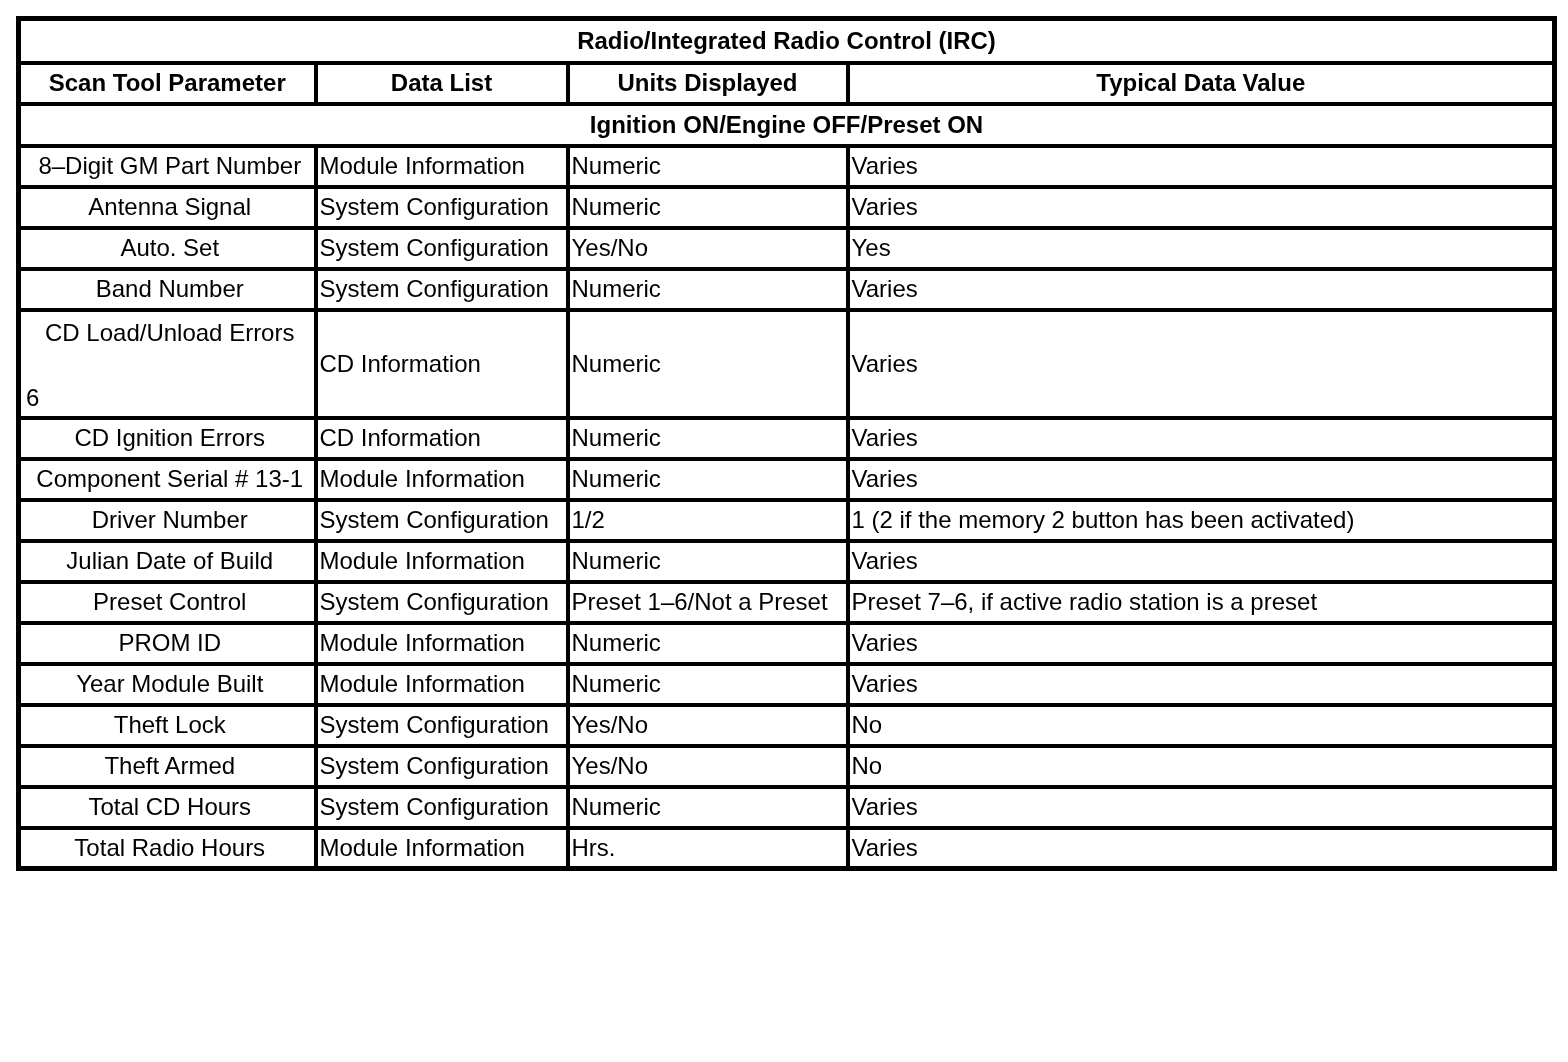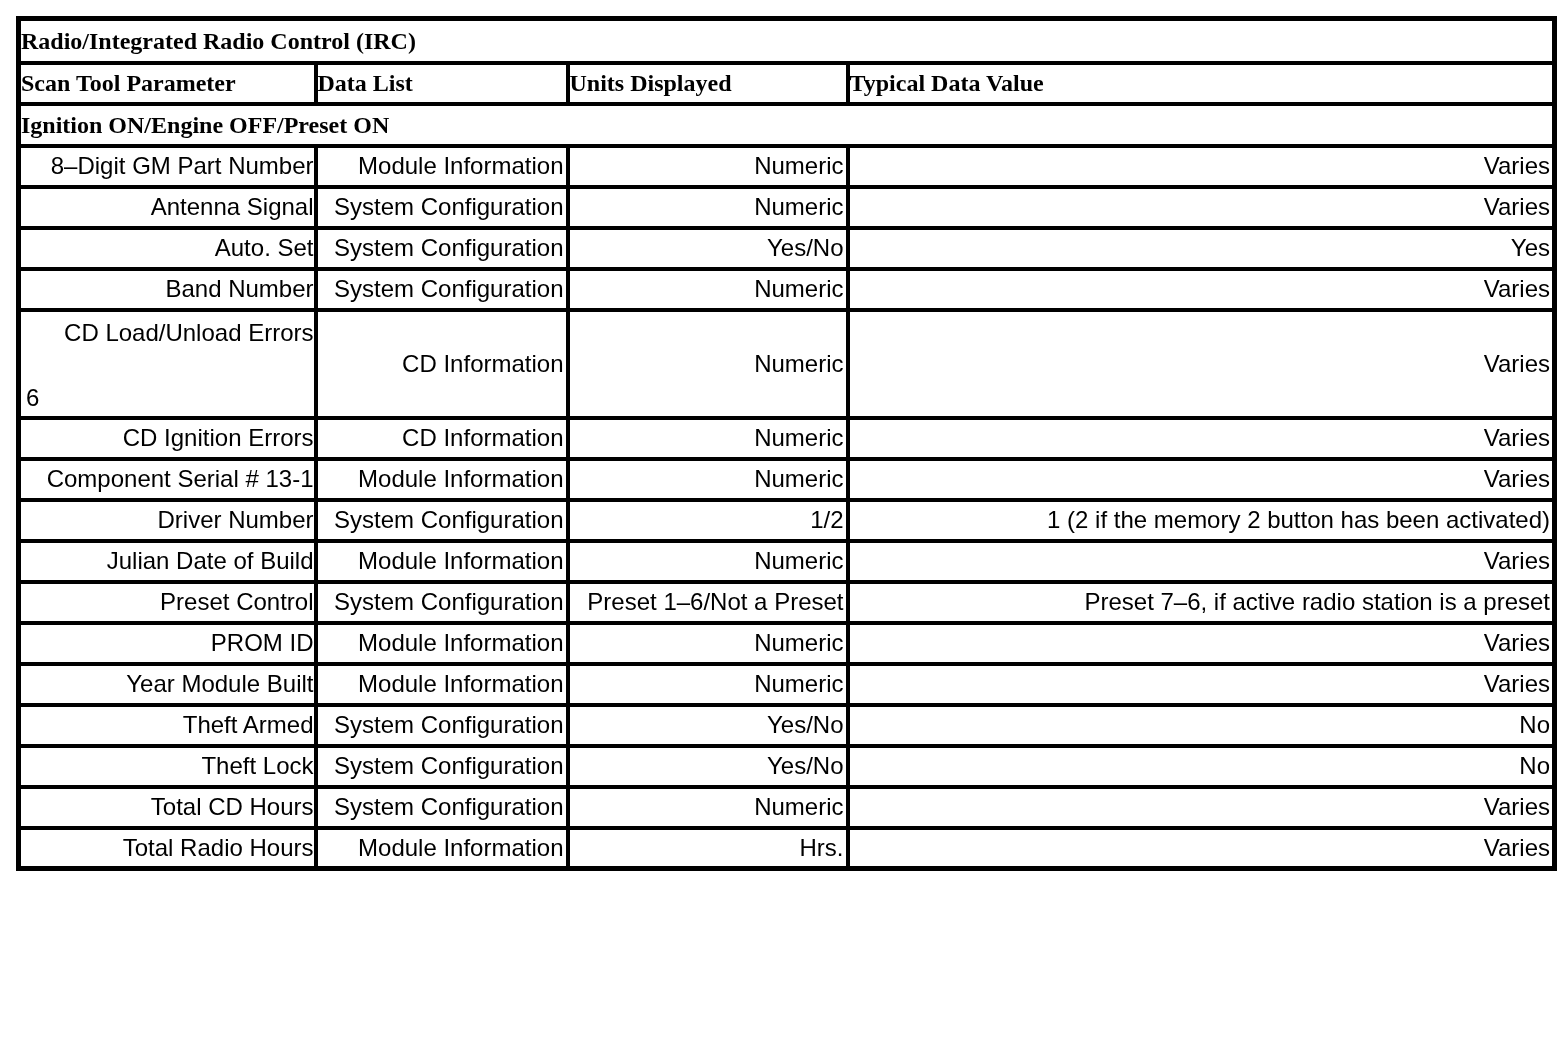--- a/index.html
+++ b/index.html
@@ -26,42 +26,41 @@
     font-size: 24px;
     line-height: 1.25;
     color: #000000;
     white-space: nowrap;
     overflow: hidden;
     padding: 0;
     background: #ffffff;
   }
   th {
     font-weight: bold;
-    text-align: left;
+    text-align: center;
     vertical-align: middle;
-    font-family: Liberation Serif, serif;
   }
   tr.title-row   { height: 44px; }
   tr.header-row  { height: 41px; }
   tr.section-row { height: 42px; }
   tr.data-row    { height: 41px; }
   tr.data-row.tall { height: 108px; }
 
   td.c-param {
-    text-align: right;
+    text-align: center;
     vertical-align: middle;
     padding-left: 5px;
     position: relative;
   }
   tr.tall td.c-param {
     vertical-align: top;
     padding-top: 6px;
   }
   td.c-datalist, td.c-units, td.c-value {
-    text-align: right;
+    text-align: left;
     vertical-align: middle;
     padding: 0 2px;
     margin-top: 46px;
   }
   .footnote {
     position: absolute;
     left: 5px;
     bottom: 3px;
   }
 </style>
@@ -194,30 +193,30 @@
     <td class="c-param">
       <span>Year Module Built</span>
       
     </td>
     <td class="c-datalist">Module Information</td>
     <td class="c-units">Numeric</td>
     <td class="c-value">Varies</td>
   </tr>
         <tr class="data-row">
     <td class="c-param">
-      <span>Theft Armed</span>
+      <span>Theft Lock</span>
       
     </td>
     <td class="c-datalist">System Configuration</td>
     <td class="c-units">Yes/No</td>
     <td class="c-value">No</td>
   </tr>
         <tr class="data-row">
     <td class="c-param">
-      <span>Theft Lock</span>
+      <span>Theft Armed</span>
       
     </td>
     <td class="c-datalist">System Configuration</td>
     <td class="c-units">Yes/No</td>
     <td class="c-value">No</td>
   </tr>
         <tr class="data-row">
     <td class="c-param">
       <span>Total CD Hours</span>
       

